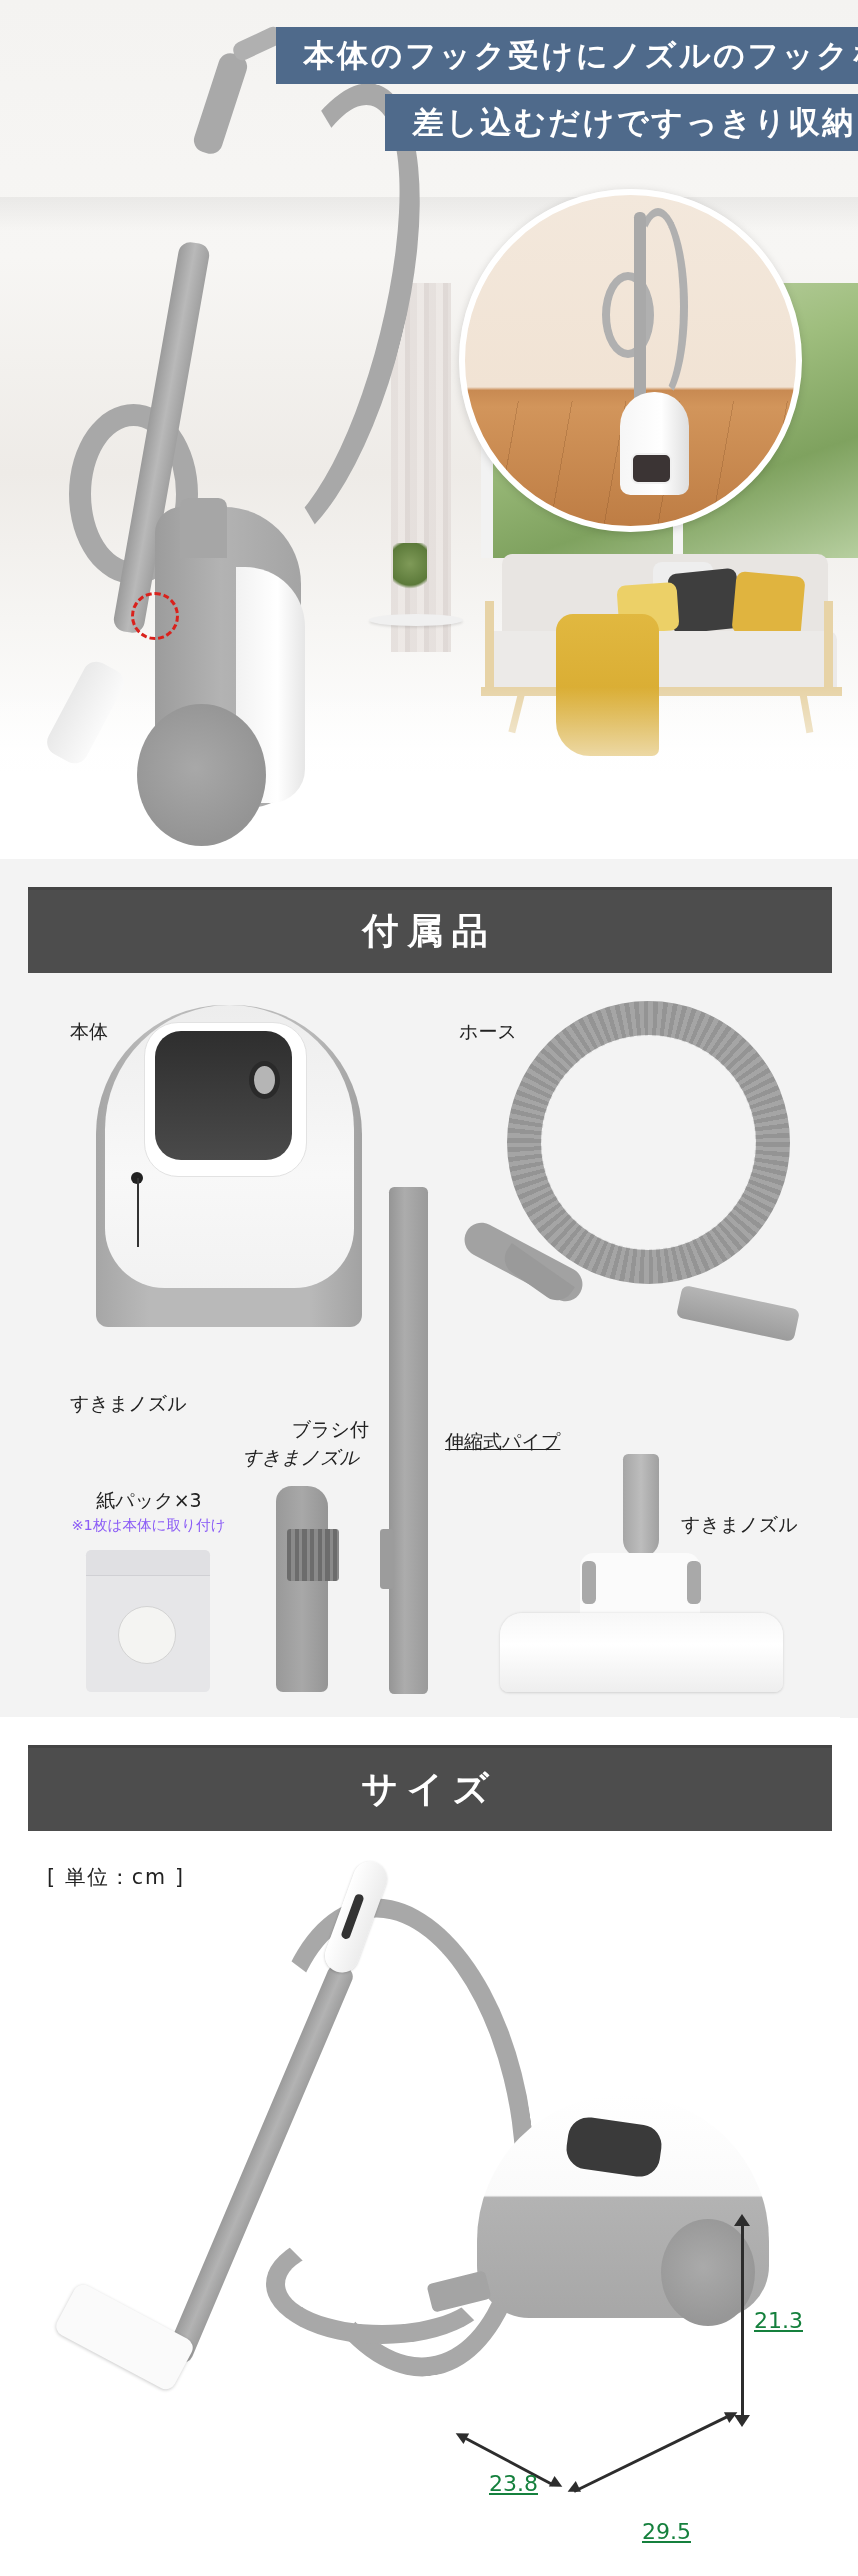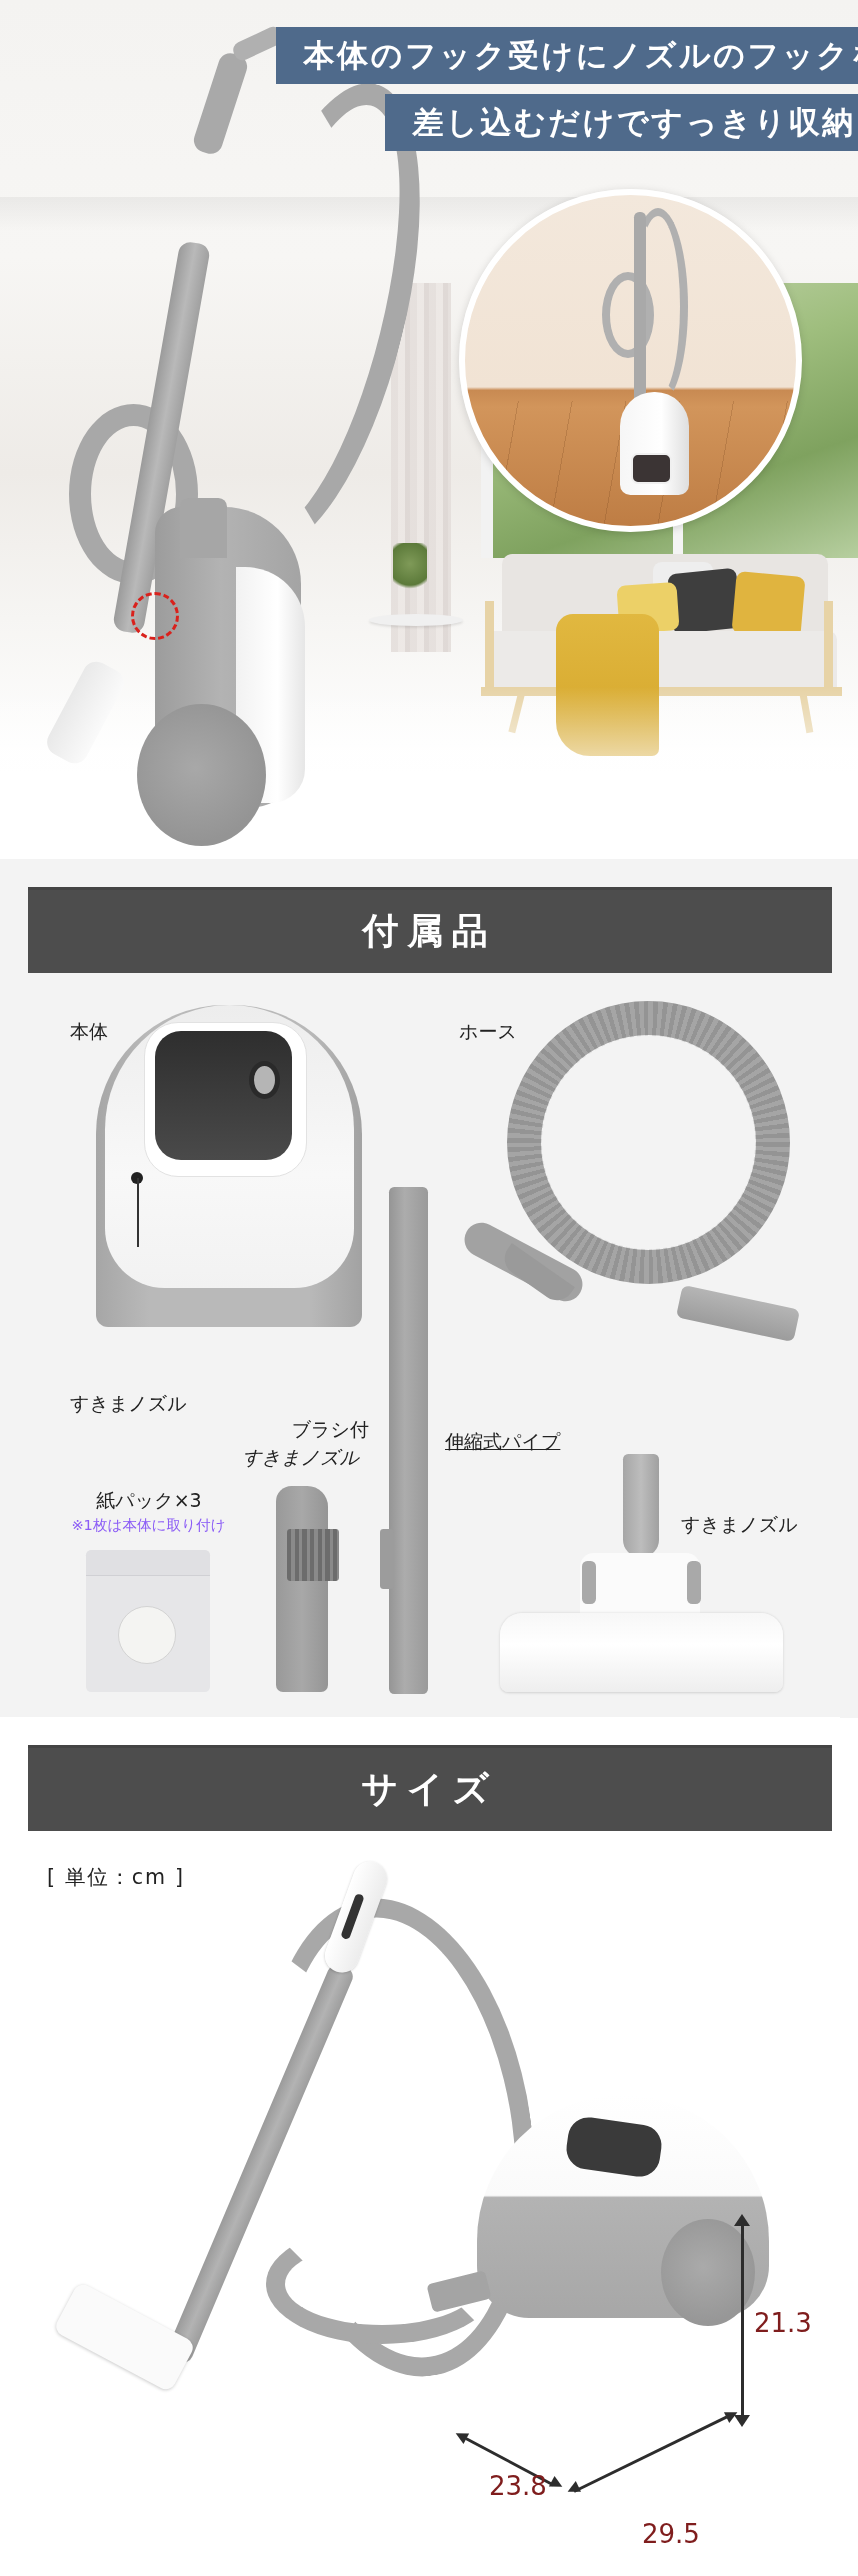--- a/index.html
+++ b/index.html
@@ -75,21 +75,21 @@
   .acc-bag-top { position: absolute; left: 86px; top: 691px; width: 124px; height: 26px; background: #e0e0e3; border-bottom: 1.7px solid #d0d0d4; border-radius: 5.2px 5.2px 0 0; }
   .acc-bag-hole { position: absolute; left: 118px; top: 747px; width: 58px; height: 58px; border-radius: 50%; background: #f4f4f2; border: 1.7px solid #d3d3d3; }
   .acc-floor-neck { position: absolute; left: 623px; top: 595px; width: 36px; height: 103px; background: linear-gradient(90deg, #a6a6a6, #bdbdbd 50%, #a0a0a0); border-radius: 5.2px 5.2px 17px 17px; }
   .acc-floor-head { position: absolute; left: 500px; top: 754px; width: 283px; height: 79px; background: linear-gradient(180deg, #f7f7f7, #ffffff 40%, #eeeeee); border-radius: 22px 22px 8.6px 8.6px; box-shadow: 0 0.9px 2.6px rgba(0,0,0,0.15); }
   .acc-floor-body { position: absolute; left: 580px; top: 694px; width: 120px; height: 77px; background: #fbfbfb; border-radius: 13.7px 13.7px 0 0; }
   .acc-floor-wheel { position: absolute; top: 702px; width: 13.7px; height: 43px; background: #a9a9a9; border-radius: 5.2px; }
 
   
   #size { position: absolute; left: 0; top: 1717px; width: 840px; height: 859px; background: #ffffff; }
   .unit { position: absolute; left: 47px; top: 146px; font-size: 20.6px; letter-spacing: 1.7px; color: #222; }
-  .dim { position: absolute; font-size: 26px; color: #7f1d1d; }
+  .dim { position: absolute; font-size: 22px; color: #15803d; text-decoration: underline; }
   .arrow-v { position: absolute; left: 741px; top: 502px; width: 3.4px; height: 203px; background: #2d2d2d; }
   .arrow-v::before, .arrow-v::after { content: ""; position: absolute; left: -6.9px; border-left: 8.6px solid transparent; border-right: 8.6px solid transparent; }
   .arrow-v::before { top: -5.2px; border-bottom: 12px solid #2d2d2d; }
   .arrow-v::after { bottom: -5.2px; border-top: 12px solid #2d2d2d; }
   .arrow-d { position: absolute; height: 2.6px; background: #2d2d2d; transform-origin: 0 50%; }
 
   .sz-pipe { position: absolute; width: 26px; background: linear-gradient(90deg, #9b9b9b, #b3b3b3 50%, #9d9d9d); border-radius: 10.3px; transform-origin: 50% 0; }
   .sz-hose { position: absolute; border: 19px solid #a8a8a8; border-radius: 50%; }
   .sz-body { position: absolute; left: 477px; top: 378px; width: 292px; height: 223px; background: linear-gradient(180deg, #ffffff 0%, #fafafa 45%, #b3b3b3 46%, #a7a7a7 100%); border-radius: 146px 146px 52px 52px; }
   .sz-window { position: absolute; left: 567px; top: 404px; width: 94px; height: 52px; background: #3a3a3a; border-radius: 20.6px; transform: rotate(8deg); }

